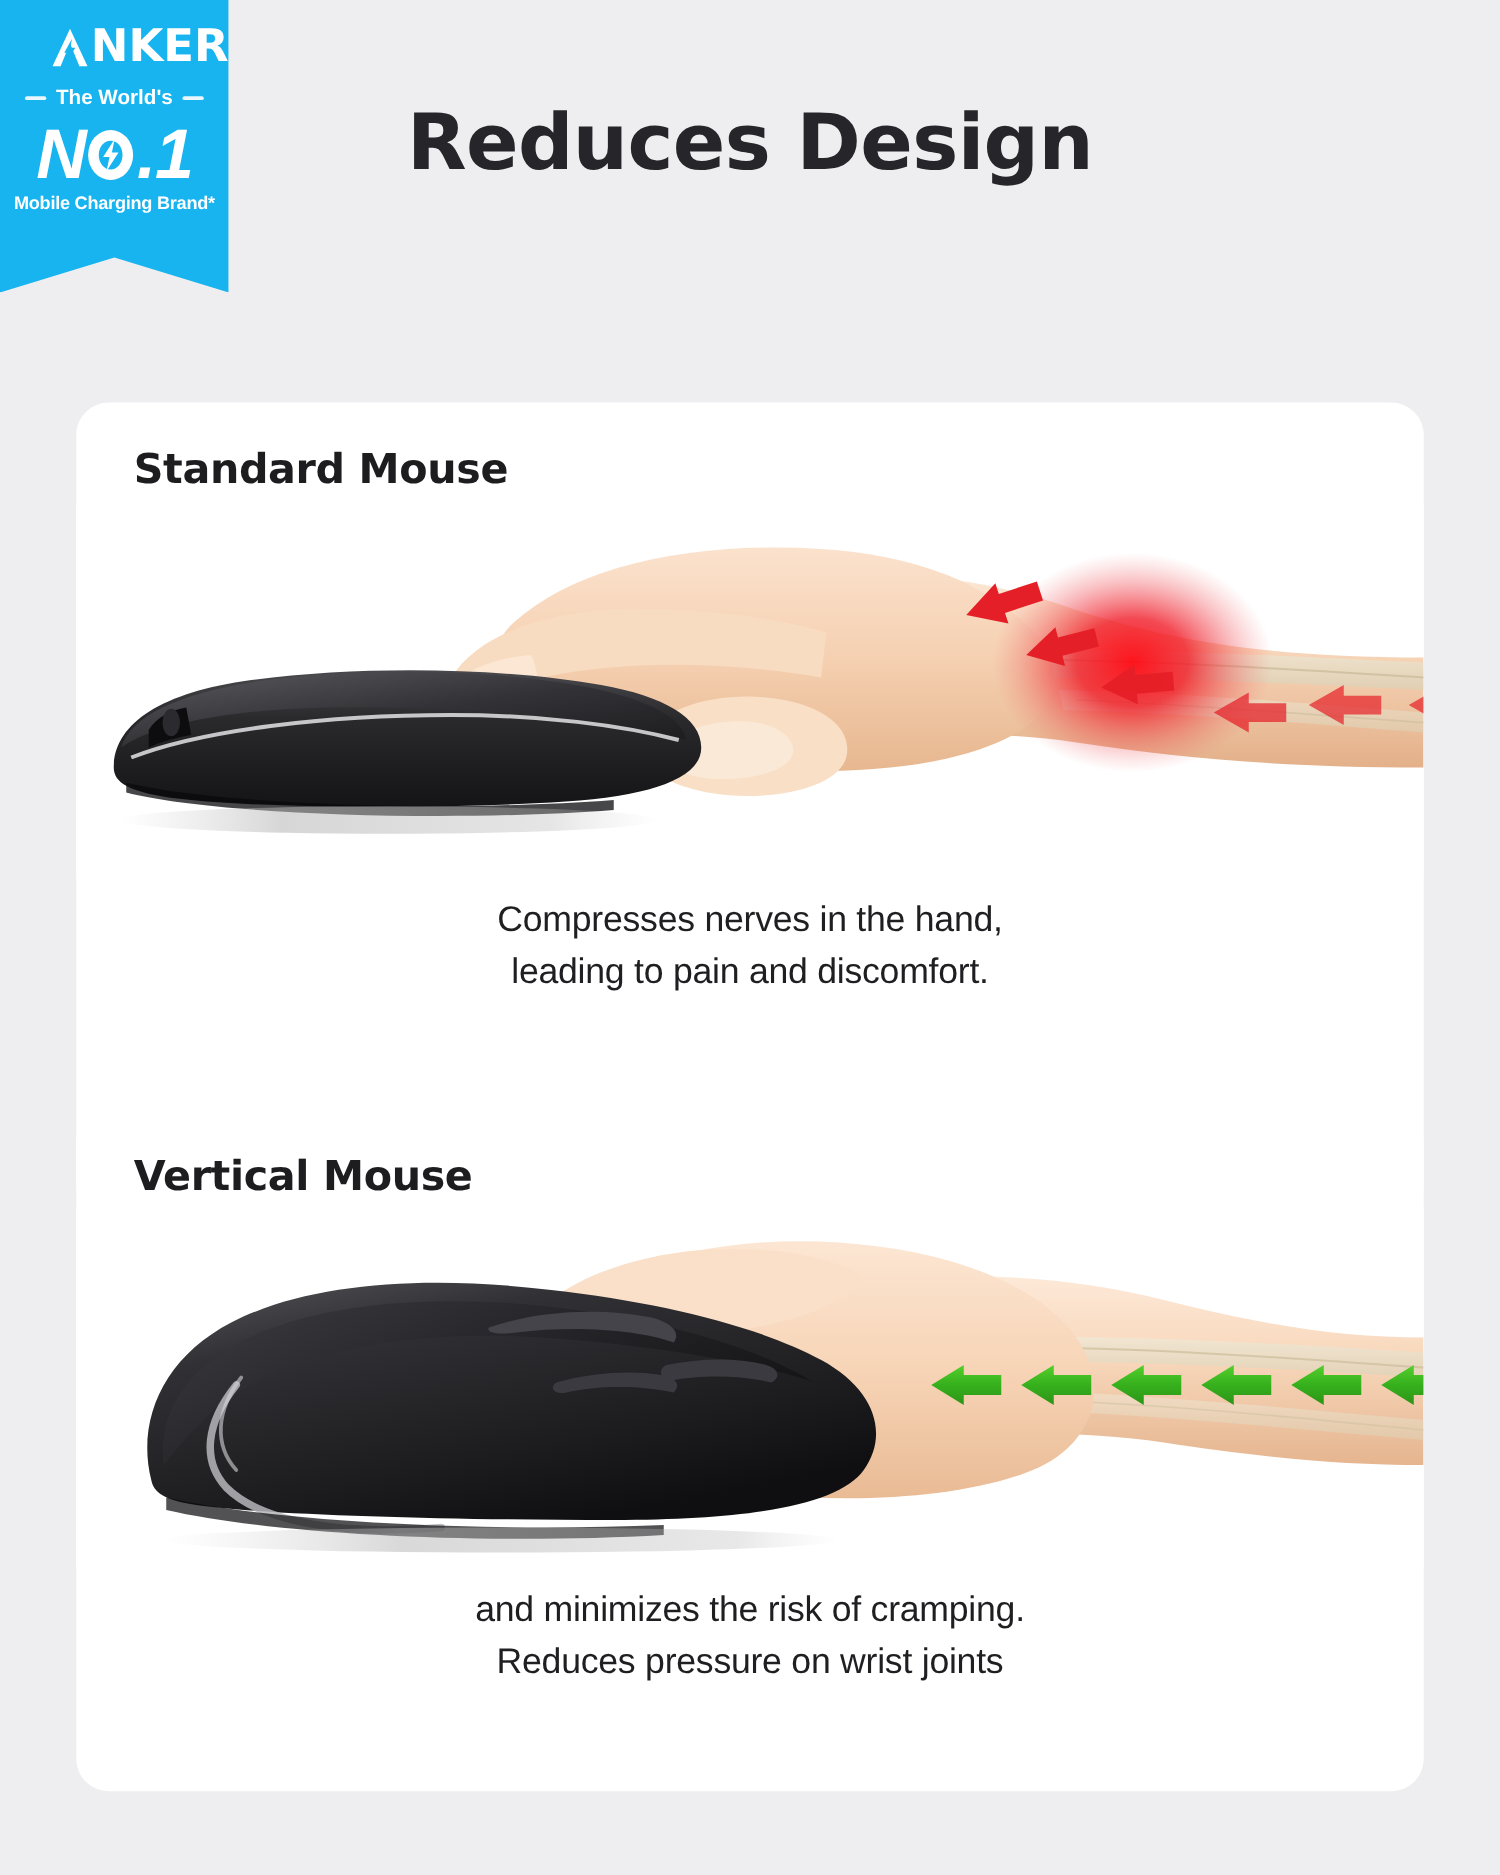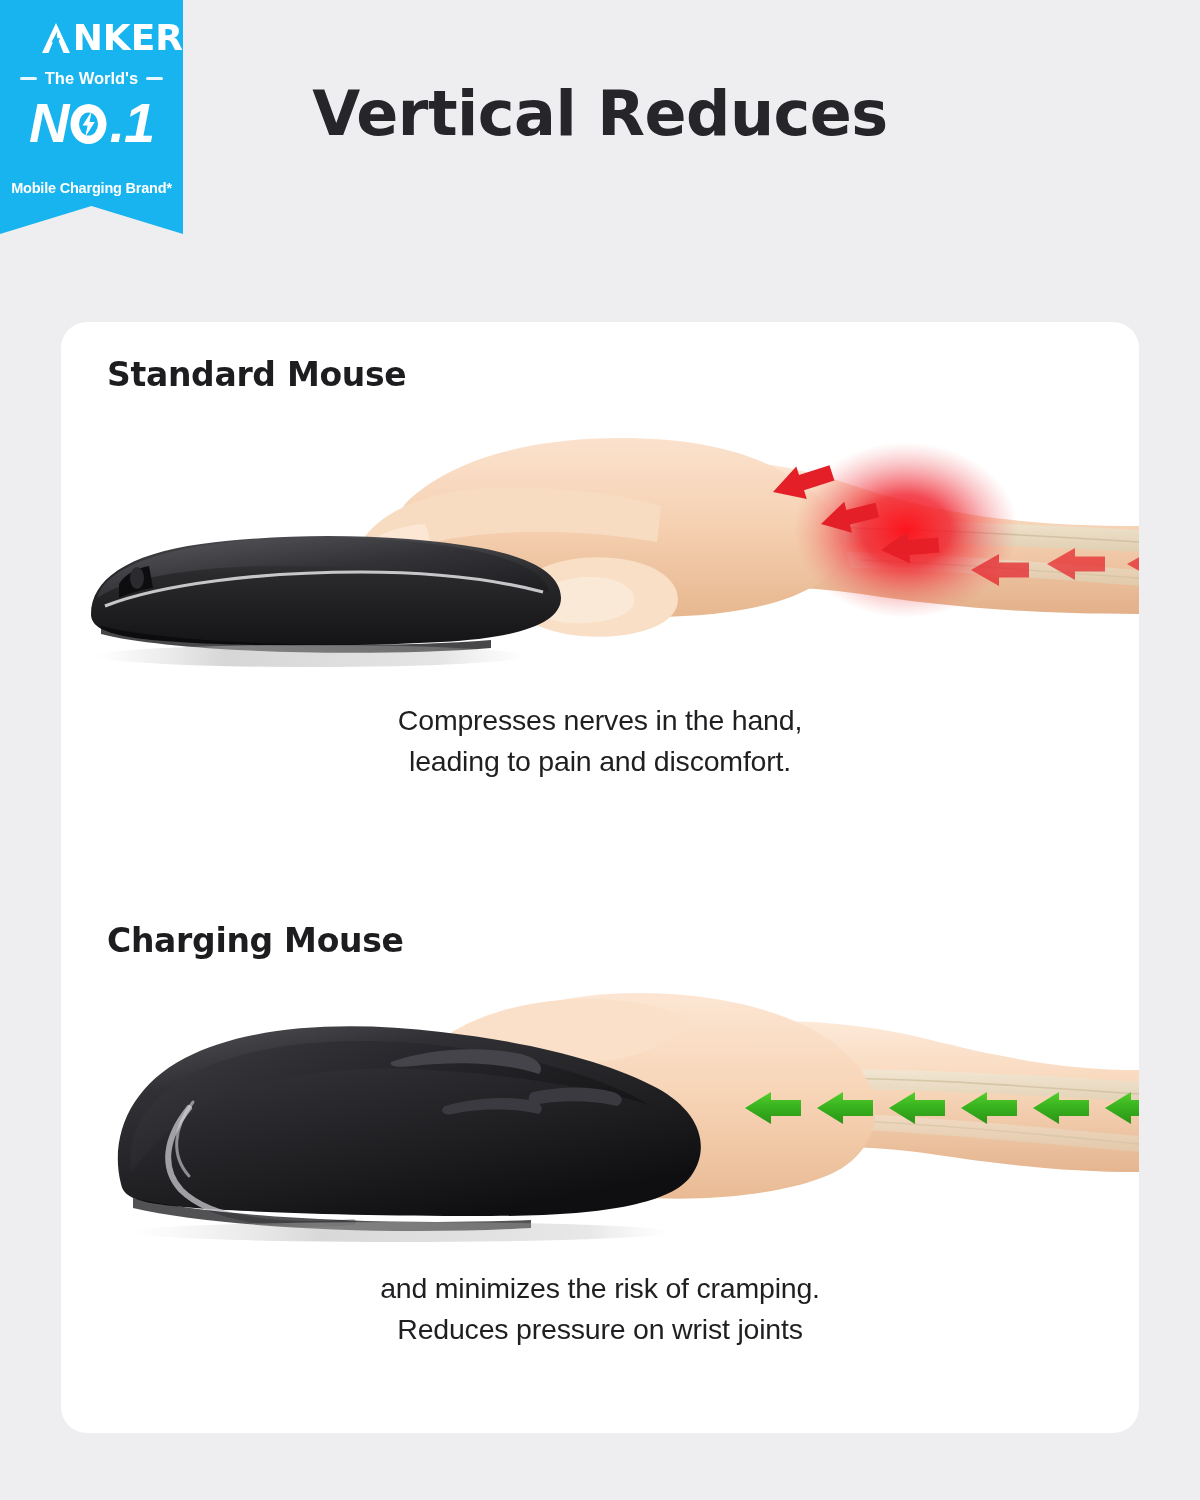--- a/index.html
+++ b/index.html
@@ -85,21 +85,21 @@
   }
   .badge-no1 .o-mark {
     position: relative;
     display: inline-block;
     width: 43px; height: 46px;
     margin: 0 -1px;
   }
   .badge-no1 .o-mark svg { display:block; width:43px; height:46px; }
 
   .badge-brand {
-    margin-top: 27px;
+    margin-top: 2px;
     font-size: 14.5px;
     font-weight: bold;
     letter-spacing: -.2px;
   }
 
   
   .heading {
     position: absolute;
     left: 0; right: 0;
     top: 74px;
@@ -140,21 +140,21 @@
   .card-caption {
     position: absolute;
     left: 0; right: 0;
     text-align: center;
     font-family: "Liberation Sans", sans-serif;
     font-size: 28.5px;
     line-height: 1.44;
     color: #1f1f22;
     letter-spacing: -.2px;
   }
-  #caption-standard { top: 378px; }
+  #caption-standard { top: 394px; }
   #caption-ergonomic { top: 380px; }
 
   
   .photo {
     position: absolute;
     overflow: hidden;
     background: #fff;
   }
   #photo-standard { left: 0; top: 80px; width: 1078px; height: 300px; }
   #photo-ergonomic { left: 0; top: 78px; width: 1078px; height: 290px; }
@@ -190,21 +190,21 @@
         <path d="M24.8 11 L15.5 25.5 L20.6 25.5 L18.2 37 L27.8 22 L22.5 22 Z" fill="#fff"></path>
       </svg>
     </span>
     <span>.1</span>
   </div>
 
   <div class="badge-brand">Mobile Charging Brand*</div>
 </div>
 
 <div class="heading">
-  <span class="l2">Vertical Reduces</span>
+  <span class="l2">Reduces Design</span>
 </div>
 
 <div class="card" id="card-standard">
 
   <div class="card-title">Standard Mouse</div>
 
   <div class="photo" id="photo-standard">
     <svg width="1078" height="300" viewBox="0 0 1078 300">
       <defs>
         <linearGradient id="skinA" x1="0" y1="0" x2="0" y2="1">
@@ -305,21 +305,21 @@
   </div>
 
   <div class="card-caption" id="caption-standard">
     <div>Compresses nerves in the hand,</div>
     <div>leading to pain and discomfort.</div>
   </div>
 </div>
 
 <div class="card" id="card-ergonomic">
 
-  <div class="card-title">Charging Mouse</div>
+  <div class="card-title">Vertical Mouse</div>
 
   <div class="photo" id="photo-ergonomic">
     <svg width="1078" height="290" viewBox="0 0 1078 290">
       <defs>
         <linearGradient id="skinB" x1="0" y1="0" x2="0" y2="1">
           <stop offset="0" stop-color="#fce6d3"></stop>
           <stop offset="0.5" stop-color="#f7d4b6"></stop>
           <stop offset="1" stop-color="#e9bb95"></stop>
         </linearGradient>
         <linearGradient id="skinArmB" x1="0" y1="0" x2="0" y2="1">

